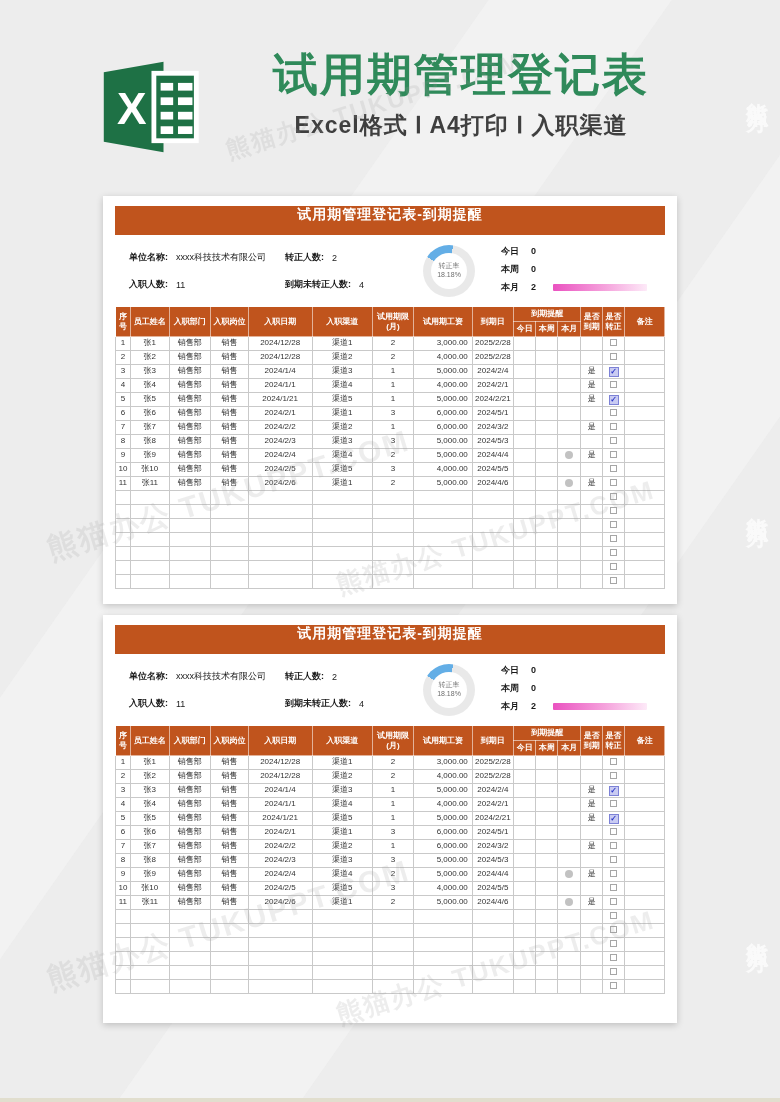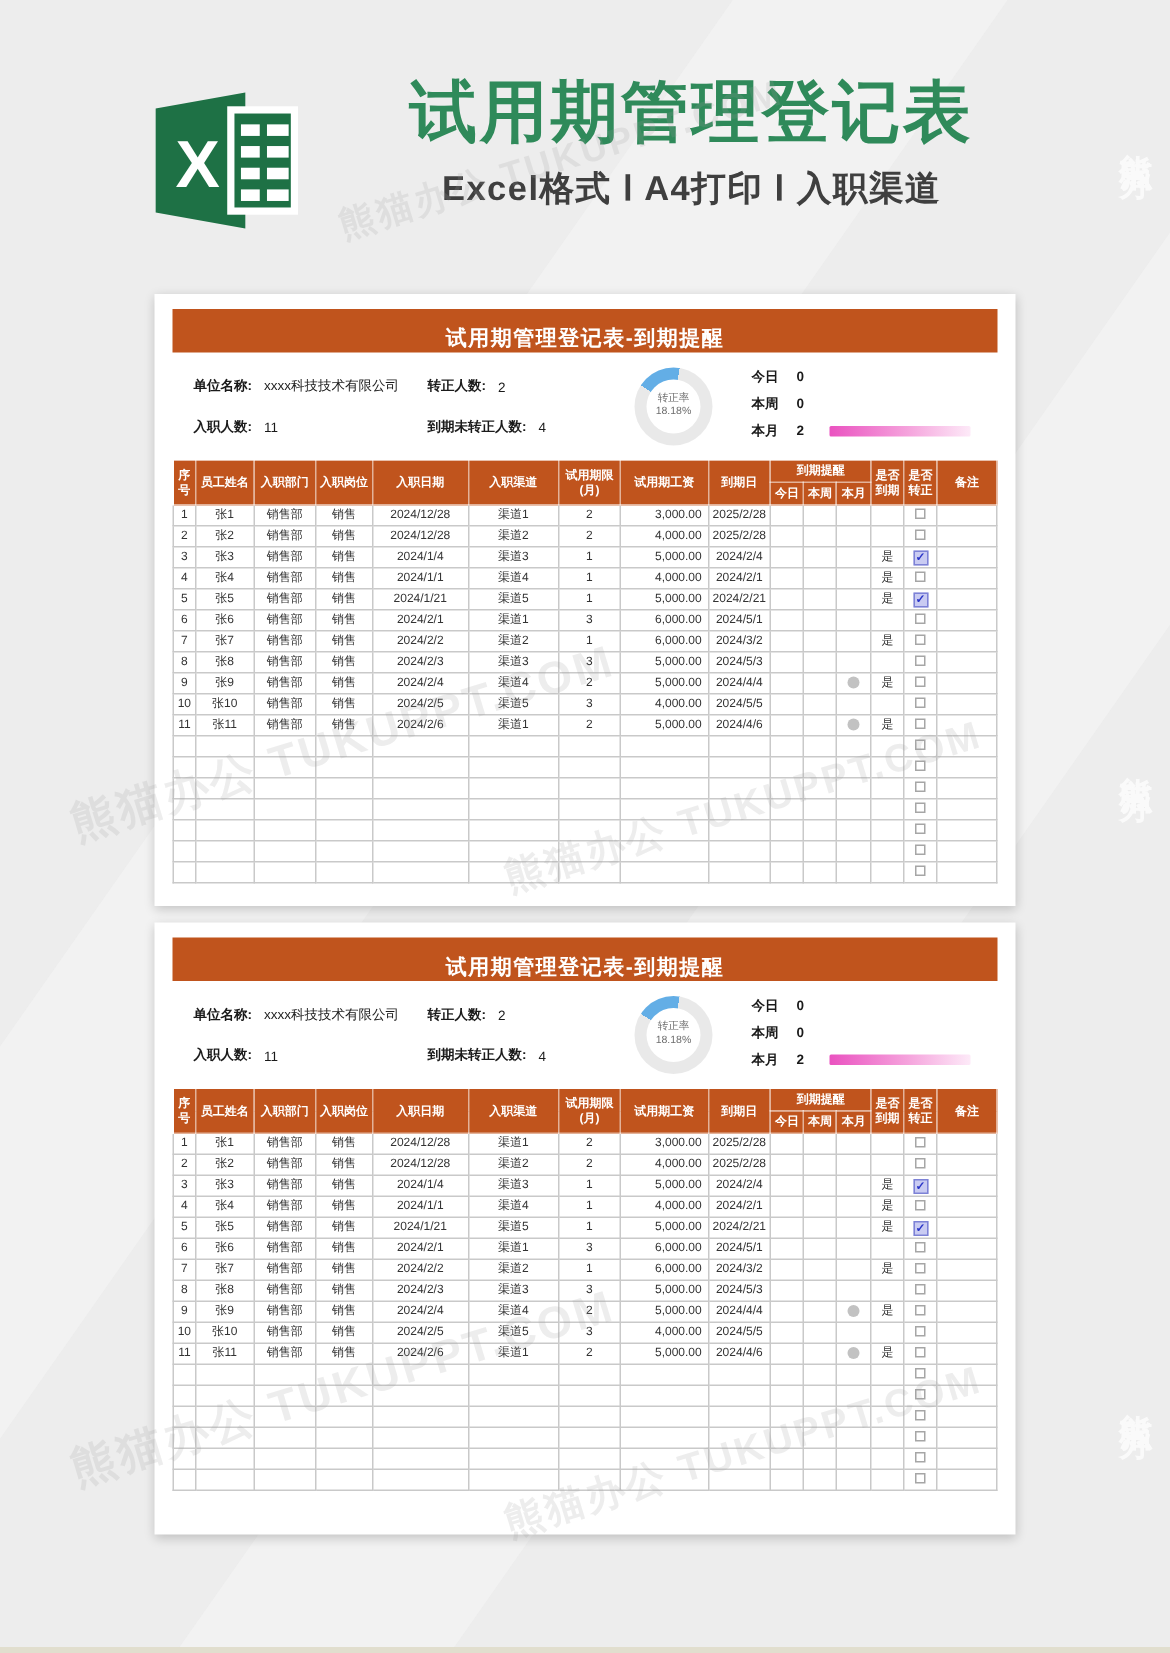--- a/index.html
+++ b/index.html
@@ -11,21 +11,21 @@
   .promo{position:absolute;top:50px;left:0;width:100%;height:115px;}
   .xl-icon{position:absolute;left:98px;top:6px;width:106px;height:102px;}
   .titles{position:absolute;left:222px;top:0;width:478px;text-align:center;}
   .main-title{margin:0;font-size:45px;font-weight:bold;color:#2f8a5a;letter-spacing:2px;line-height:1.1;text-align:center;}
   .sub-title{margin:10px 0 0;font-size:23px;font-weight:bold;color:#3f3f3f;letter-spacing:1px;}
   
   .panel{position:absolute;left:103px;width:574px;height:408px;background:#ffffff;
          box-shadow:0 2px 7px rgba(0,0,0,.20);padding:10px 12px;box-sizing:border-box;overflow:hidden;}
   #panel-0{top:196px;} #panel-1{top:615px;}
   .panel-title{height:29px;background:#c0541d;color:#fff;font-size:14px;font-weight:bold;
-               display:flex;align-items:flex-end;justify-content:center;letter-spacing:1px;}
+               display:flex;align-items:flex-start;justify-content:center;letter-spacing:1px;}
   .info{position:relative;height:62px;margin:5px 0 4px;font-size:9px;color:#1a1a1a;}
   .irow{height:27px;display:flex;align-items:center;}
   .lbl{font-weight:bold;margin-right:8px;white-space:nowrap;}
   .val{font-weight:normal;white-space:nowrap;}
   .info-left{position:absolute;left:14px;top:4px;}
   .info-mid{position:absolute;left:170px;top:4px;width:130px;}
   .info-mid .irow{}
   .donut{position:absolute;left:308px;top:5px;width:52px;height:52px;border-radius:50%;
          display:flex;align-items:center;justify-content:center;
          background:conic-gradient(from 303deg,#63aee6 0deg 66deg,#e9e9e9 66deg 360deg);}

